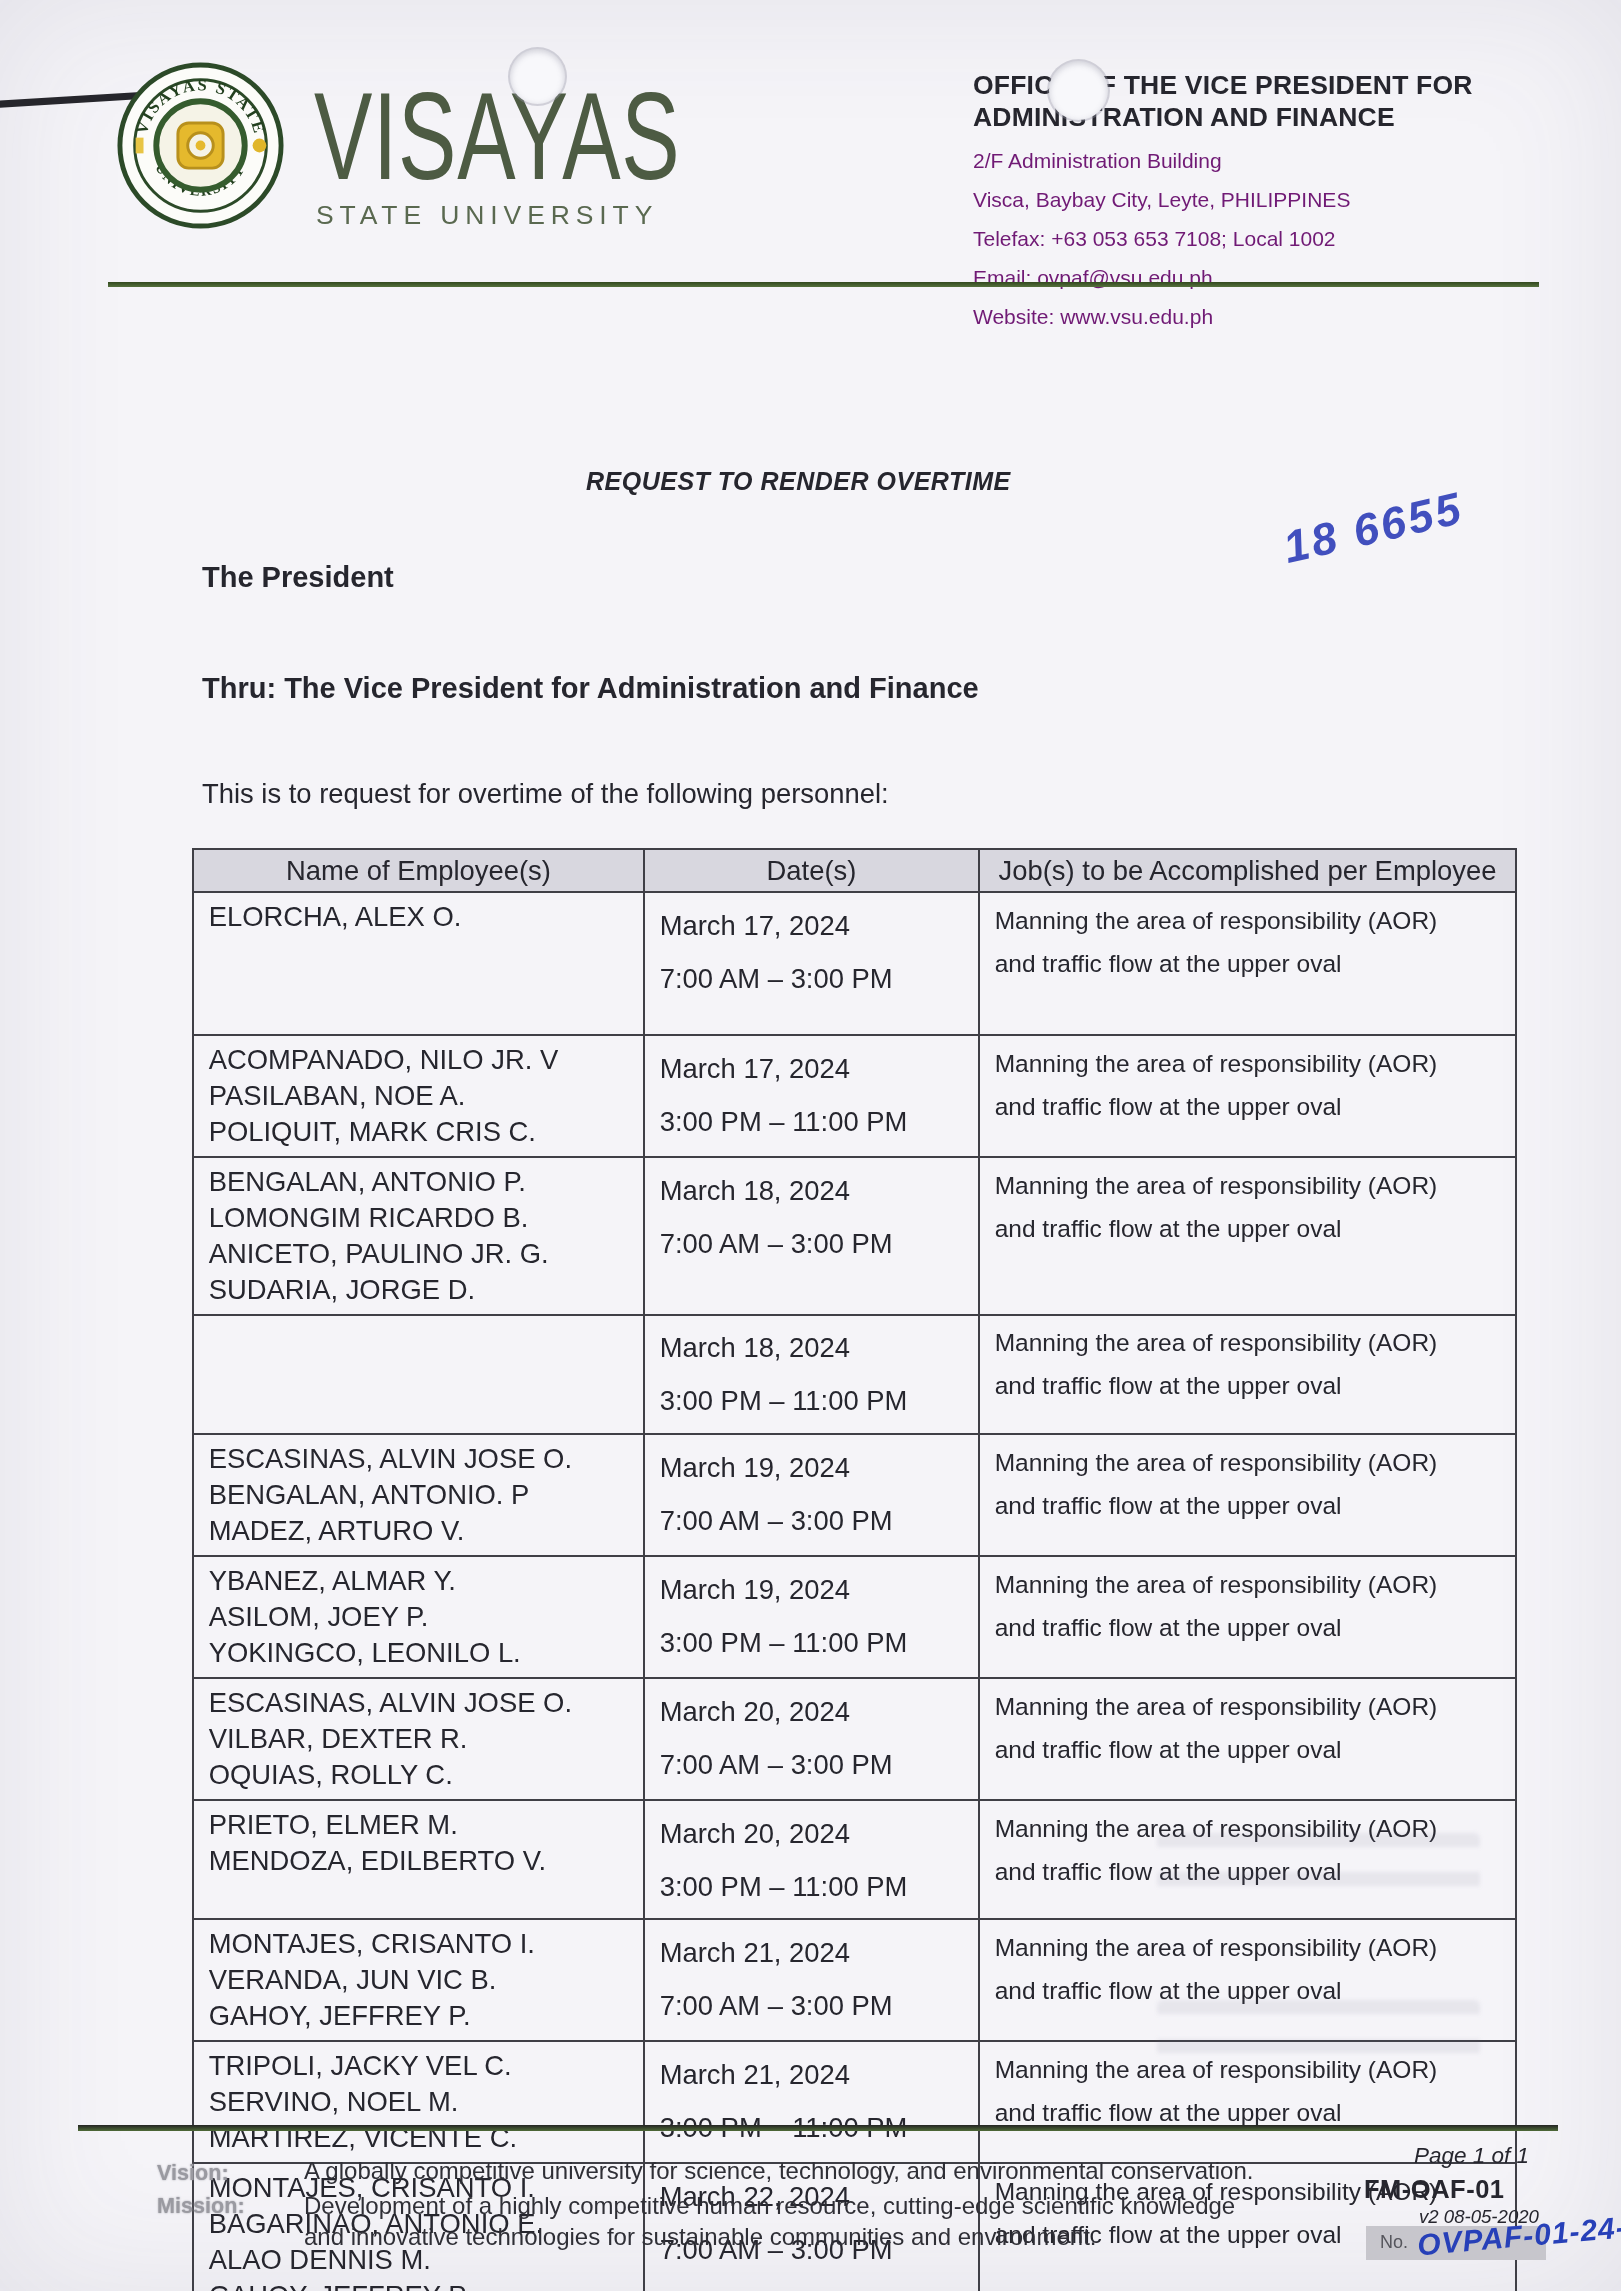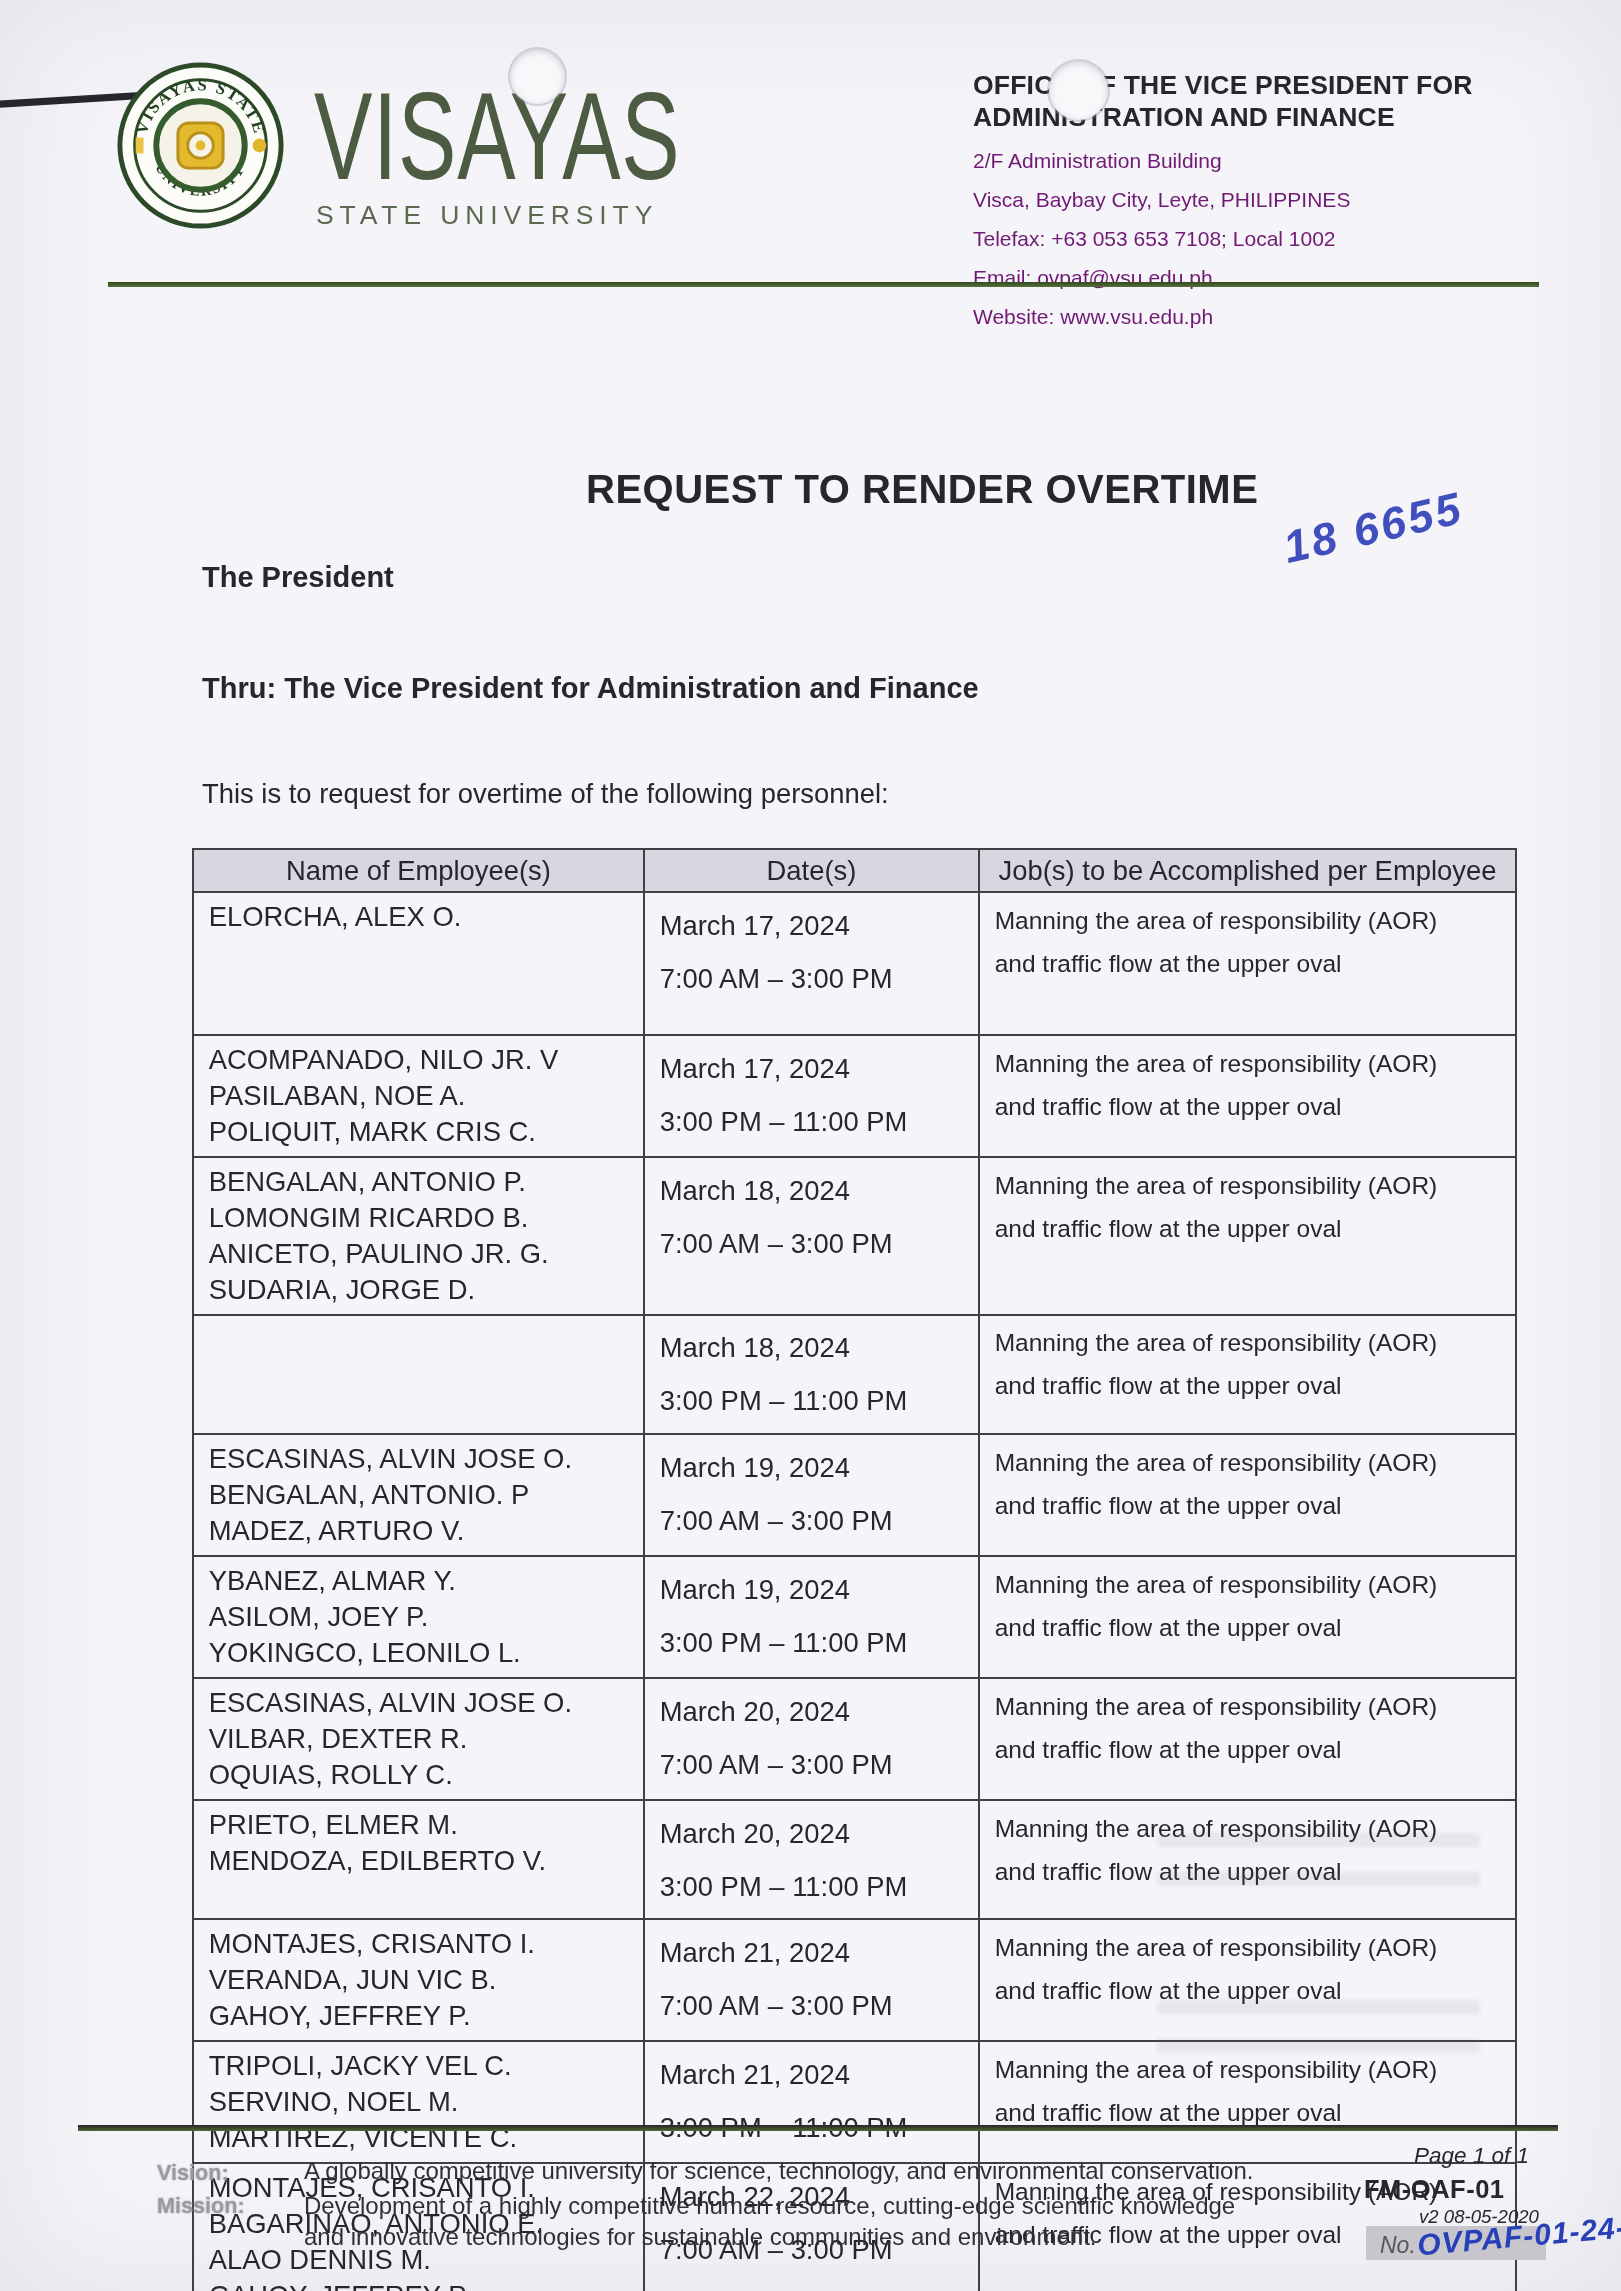--- a/index.html
+++ b/index.html
@@ -38,21 +38,21 @@
   #hole-2{left:510px;top:49px;width:55px;height:55px;}
 
   #rule-top{left:108px;top:282px;width:1431px;height:4.9px;
     background:linear-gradient(#33491f,#55713d);}
 
   
   #date-block{left:1157px;top:361px;width:314px;text-align:center;}
   #date-value{display:inline-block;font-size:29px;padding:0 2.9px 1px 2.9px;
     border-bottom:2.9px solid #26262c;}
   #date-label{font-size:27.4px;margin-top:3.9px;}
-  #doc-title{left:586px;top:467px;font-size:40px;font-weight:bold;letter-spacing:0.5px;}
+  #doc-title{left:586px;top:467px;font-size:25px;font-weight:bold;letter-spacing:0.5px;font-style:italic;}
   #hand-number{
     left:1282px;top:502px;font-size:45px;font-weight:600;font-style:italic;
     color:#2e3eb8;transform:rotate(-13deg);letter-spacing:2.9px;opacity:.9;
   }
   #recipient{left:202px;top:561px;font-size:29px;font-weight:bold;}
   #thru-line{left:202px;top:672px;font-size:29px;font-weight:bold;}
   #intro-line{left:202px;top:778px;font-size:27.4px;}
 
   
   #ot-table{
@@ -98,21 +98,21 @@
     text-shadow:0 0 2px #a0a0a8;}
   #vision-label{left:157px;top:2160px;}
   #mission-label{left:157px;top:2193px;}
   .foot-body{font-size:24px;color:#2f2f36;}
   #vision-text{left:304px;top:2157px;}
   #mission-text{left:304px;top:2190px;line-height:31px;white-space:pre-line;}
   #page-info{left:1414px;top:2143px;font-size:22.5px;font-style:italic;}
   #form-code{left:1364px;top:2175px;font-size:25.5px;font-weight:bold;letter-spacing:0.5px;}
   #form-version{left:1419px;top:2206px;font-size:18.6px;font-style:italic;}
   #no-strip{left:1366px;top:2226px;width:180px;height:34px;background:#c7c6cc;}
-  #no-label{left:1380px;top:2232px;font-size:23px;font-style:italic;color:#55555c;}
+  #no-label{left:1380px;top:2232px;font-size:18px;color:#55555c;}
   #no-value{
     left:1417px;top:2217px;font-size:30px;font-weight:bold;font-style:italic;
     color:#2740b8;transform:rotate(-5deg);letter-spacing:1px;white-space:nowrap;
   }
 </style>
 </head>
 <body>
 
 <div id="page">
 

